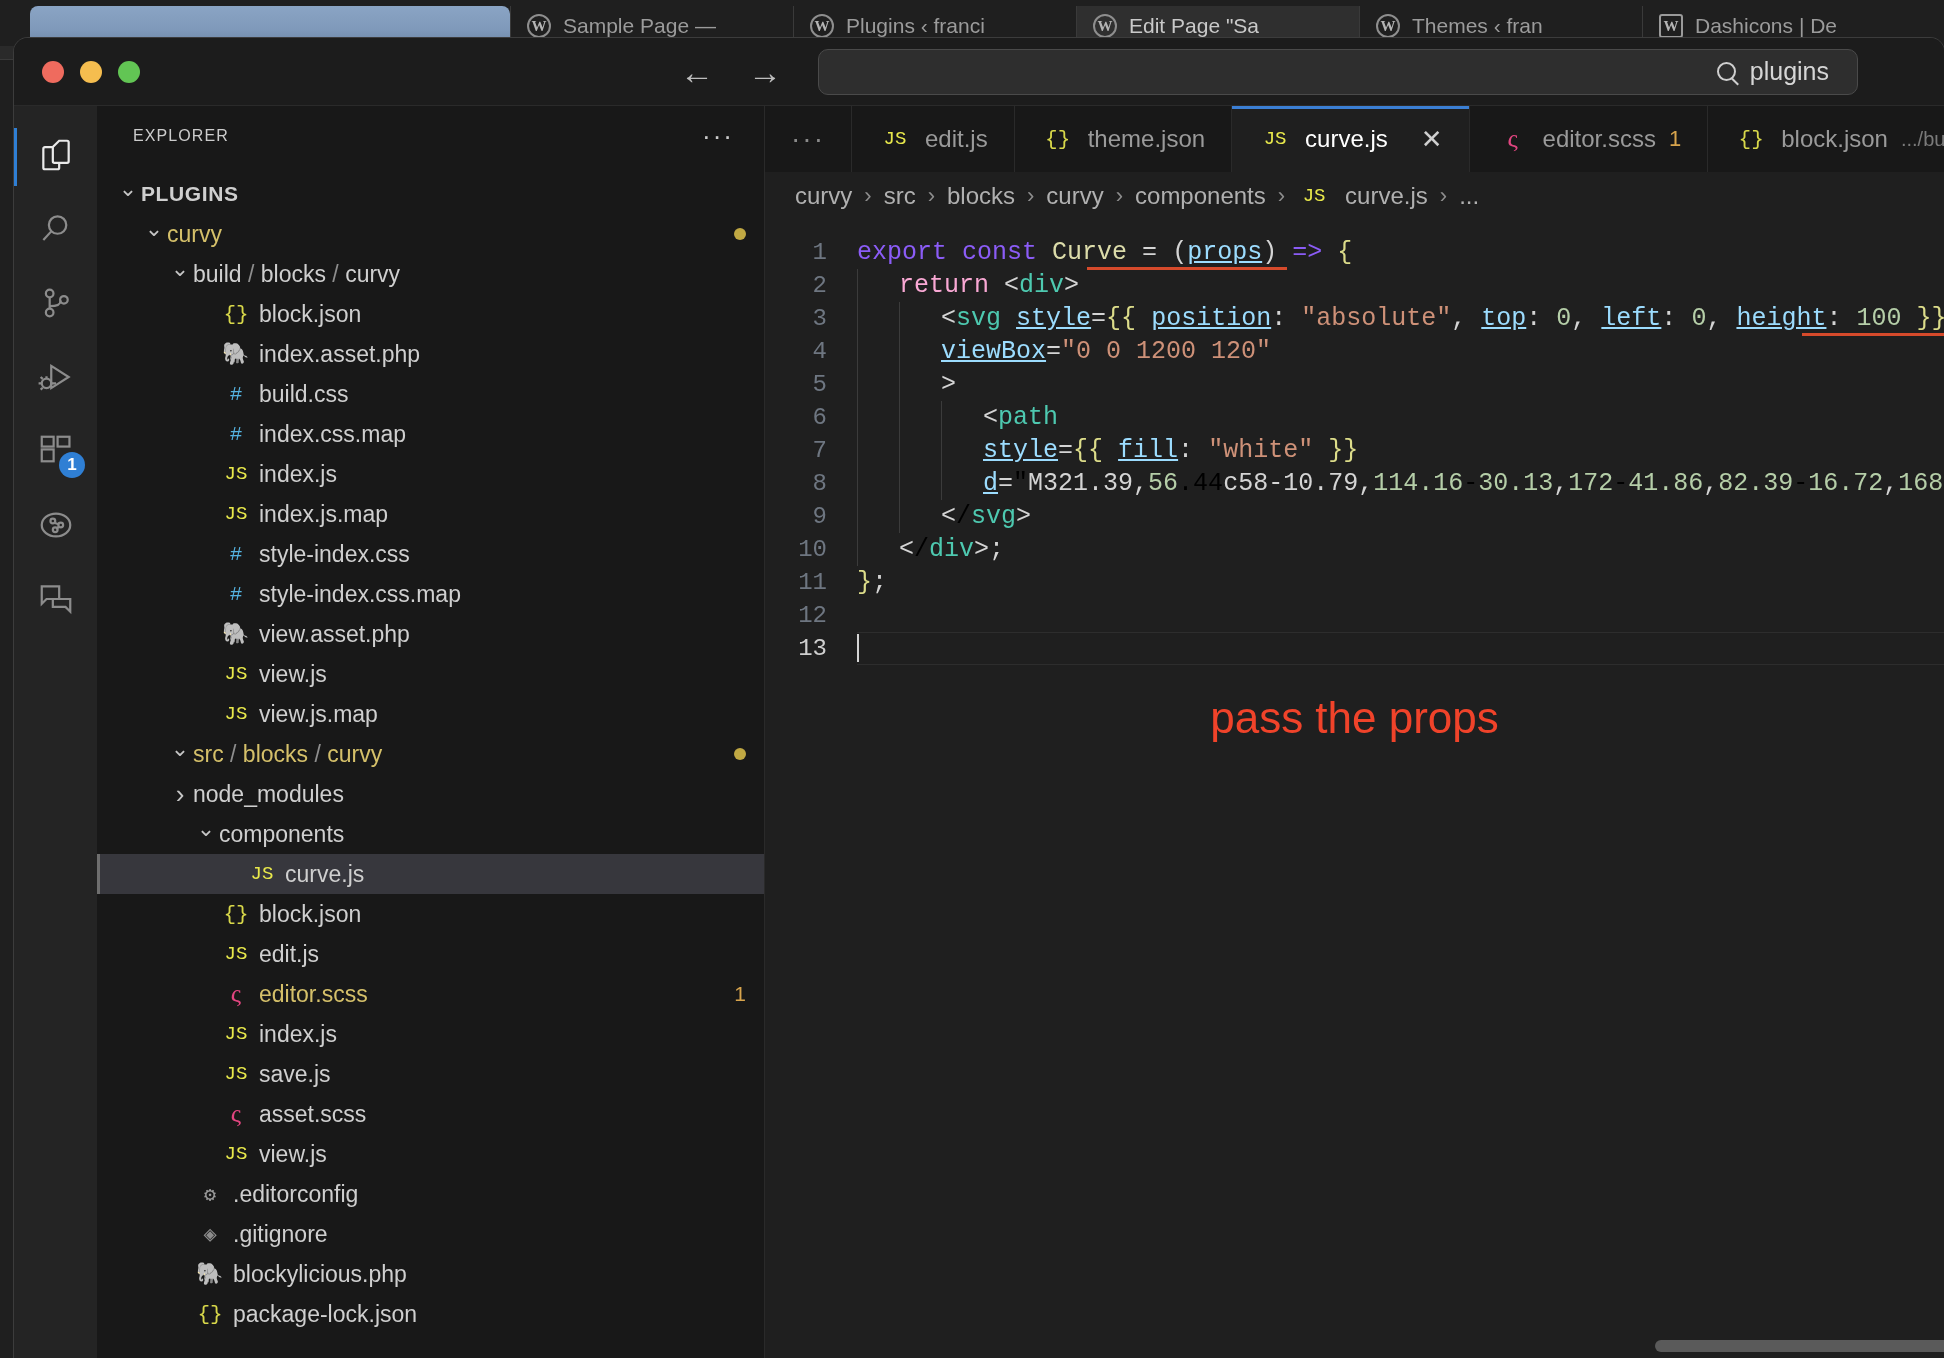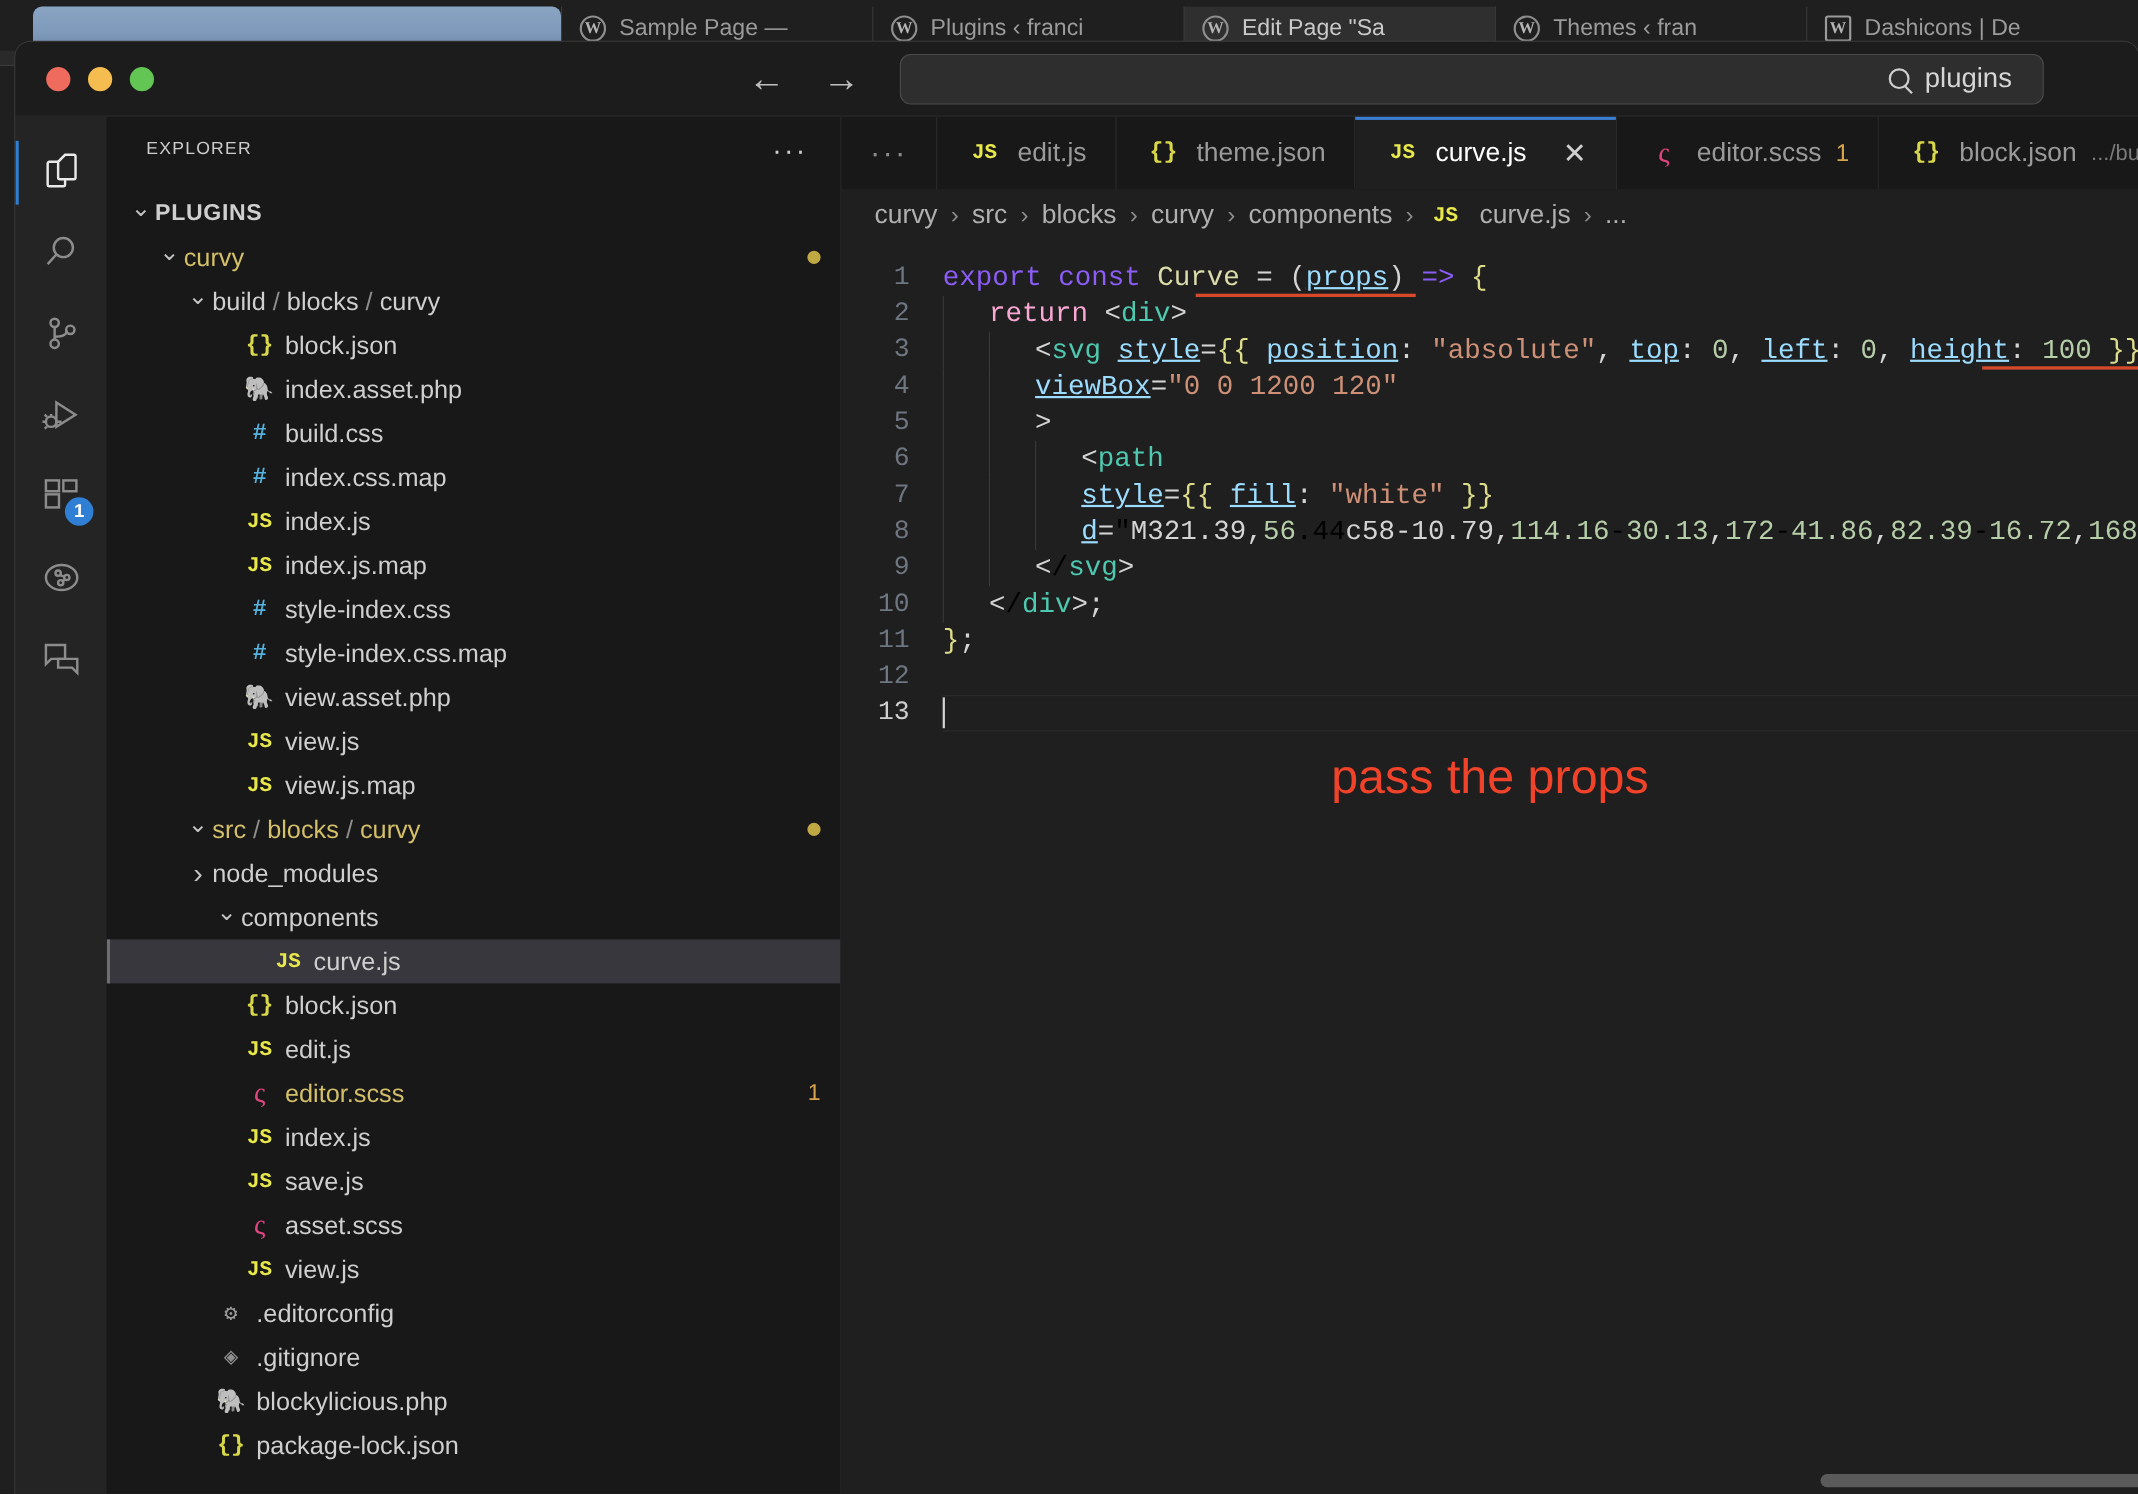--- a/index.html
+++ b/index.html
@@ -153,21 +153,21 @@
   }
   .chev {
     width: 26px; flex: 0 0 26px; color: #c5c5c5; font-size: 17px;
     display: flex; align-items: center; justify-content: center;
   }
   .chev.open::after { content: "⌄"; position: relative; top: -5px; font-size: 22px; }
   .chev.closed::after { content: "›"; font-size: 26px; }
   .chev.blank::after { content: ""; }
   .ficon {
     width: 34px; flex: 0 0 34px; text-align: center;
-    font-size: 21px; font-family: "Liberation Mono", monospace; font-weight: bold;
+    font-size: 21px; font-family: "Liberation Mono", monospace; font-weight: normal;
     margin-right: 6px;
   }
   .i-json { color: #d8d84a; }
   .i-js   { color: #e8e84b; font-size: 19px; }
   .i-css  { color: #55b3e0; }
   .i-scss { color: #e0457f; font-family:"Liberation Serif",serif; font-weight:normal; font-size:26px; }
   .i-php  { color: #b07ddb; font-size: 22px; }
   .i-cfg  { color: #9c9c9c; font-size: 20px; }
   .i-git  { color: #8d8d8d; font-size: 22px; }
   .lbl-folder-hl { color: #d5c06a; }
@@ -573,20 +573,20 @@
           <span class="bc-sep">›</span>
           <span>components</span>
           <span class="bc-sep">›</span>
           <span class="ficon i-js" style="margin-right: 2px;">JS</span>
           <span>curve.js</span>
           <span class="bc-sep">›</span>
           <span>...</span>
         </div>
       <div id="code-wrap">
         <div id="code"><div class="cline" style="position: relative;"><span class="lnum">1</span><span class="ctext"><span class="tk-kw2">export</span> <span class="tk-kw2">const</span> <span class="tk-fn">Curve</span> <span class="tk-pun">=</span> <span class="tk-pun">(</span><span class="tk-var">props</span><span class="tk-pun">)</span> <span class="tk-kw2">=&gt;</span> <span class="tk-y">{</span></span><div style="position: absolute; height: 2.5px; background: rgb(214, 74, 43); left: 322px; top: 31px; width: 200px;"></div></div><div class="cline"><span class="lnum">2</span><span class="ctext"><span class="ind"></span><span class="tk-kw">return</span> <span class="tk-pun">&lt;</span><span class="tk-tagn">div</span><span class="tk-pun">&gt;</span></span></div><div class="cline" style="position: relative;"><span class="lnum">3</span><span class="ctext"><span class="ind"></span><span class="ind"></span><span class="tk-pun">&lt;</span><span class="tk-tagn">svg</span> <span class="tk-var">style</span><span class="tk-pun">=</span><span class="tk-y">{</span><span class="tk-y">{</span> <span class="tk-var">position</span><span class="tk-pun">:</span> <span class="tk-str">"absolute"</span><span class="tk-pun">,</span> <span class="tk-var">top</span><span class="tk-pun">:</span> <span class="tk-num">0</span><span class="tk-pun">,</span> <span class="tk-var">left</span><span class="tk-pun">:</span> <span class="tk-num">0</span><span class="tk-pun">,</span> <span class="tk-var">height</span><span class="tk-pun">:</span> <span class="tk-num">100</span> <span class="tk-y">}</span><span class="tk-y">}</span></span><div style="position: absolute; height: 2.5px; background: rgb(214, 74, 43); left: 1037px; top: 31px; width: 500px;"></div></div><div class="cline"><span class="lnum">4</span><span class="ctext"><span class="ind"></span><span class="ind"></span><span class="tk-var">viewBox</span><span class="tk-pun">=</span><span class="tk-str">"0 0 1200 120"</span></span></div><div class="cline"><span class="lnum">5</span><span class="ctext"><span class="ind"></span><span class="ind"></span><span class="tk-pun">&gt;</span></span></div><div class="cline"><span class="lnum">6</span><span class="ctext"><span class="ind"></span><span class="ind"></span><span class="ind"></span><span class="tk-pun">&lt;</span><span class="tk-tagn">path</span></span></div><div class="cline"><span class="lnum">7</span><span class="ctext"><span class="ind"></span><span class="ind"></span><span class="ind"></span><span class="tk-var">style</span><span class="tk-pun">=</span><span class="tk-y">{</span><span class="tk-y">{</span> <span class="tk-var">fill</span><span class="tk-pun">:</span> <span class="tk-str">"white"</span> <span class="tk-y">}</span><span class="tk-y">}</span></span></div><div class="cline"><span class="lnum">8</span><span class="ctext"><span class="ind"></span><span class="ind"></span><span class="ind"></span><span class="tk-var">d</span><span class="tk-pun">=</span>"<span class="tk-pun">M321.39</span><span class="tk-pun">,</span><span class="tk-num">56</span>.44<span class="tk-pun">c58-10.79</span><span class="tk-pun">,</span><span class="tk-num">114.16</span>-<span class="tk-num">30.13</span><span class="tk-pun">,</span><span class="tk-num">172</span>-<span class="tk-num">41.86</span><span class="tk-pun">,</span><span class="tk-num">82.39</span>-<span class="tk-num">16.72</span><span class="tk-pun">,</span><span class="tk-num">168.19</span>-</span></div><div class="cline"><span class="lnum">9</span><span class="ctext"><span class="ind"></span><span class="ind"></span><span class="tk-pun">&lt;</span>/<span class="tk-tagn">svg</span><span class="tk-pun">&gt;</span></span></div><div class="cline"><span class="lnum">10</span><span class="ctext"><span class="ind"></span><span class="tk-pun">&lt;</span>/<span class="tk-tagn">div</span><span class="tk-pun">&gt;</span><span class="tk-pun">;</span></span></div><div class="cline"><span class="lnum">11</span><span class="ctext"><span class="tk-y">}</span><span class="tk-pun">;</span></span></div><div class="cline"><span class="lnum">12</span><span class="ctext"></span></div><div class="cline"><span class="lnum cur">13</span><span class="ctext"><span id="caret"></span></span></div></div>
-        <div id="annotation" style="top: 462px;">pass the props</div>
+        <div id="annotation" style="top: 473px;">pass the props</div>
         <div id="hscroll"></div>
       <div id="cur-line-hl" style="top: 412px;"></div>
         </div>
     </div>
 
   </div>
 </div>
 
 </body></html>

